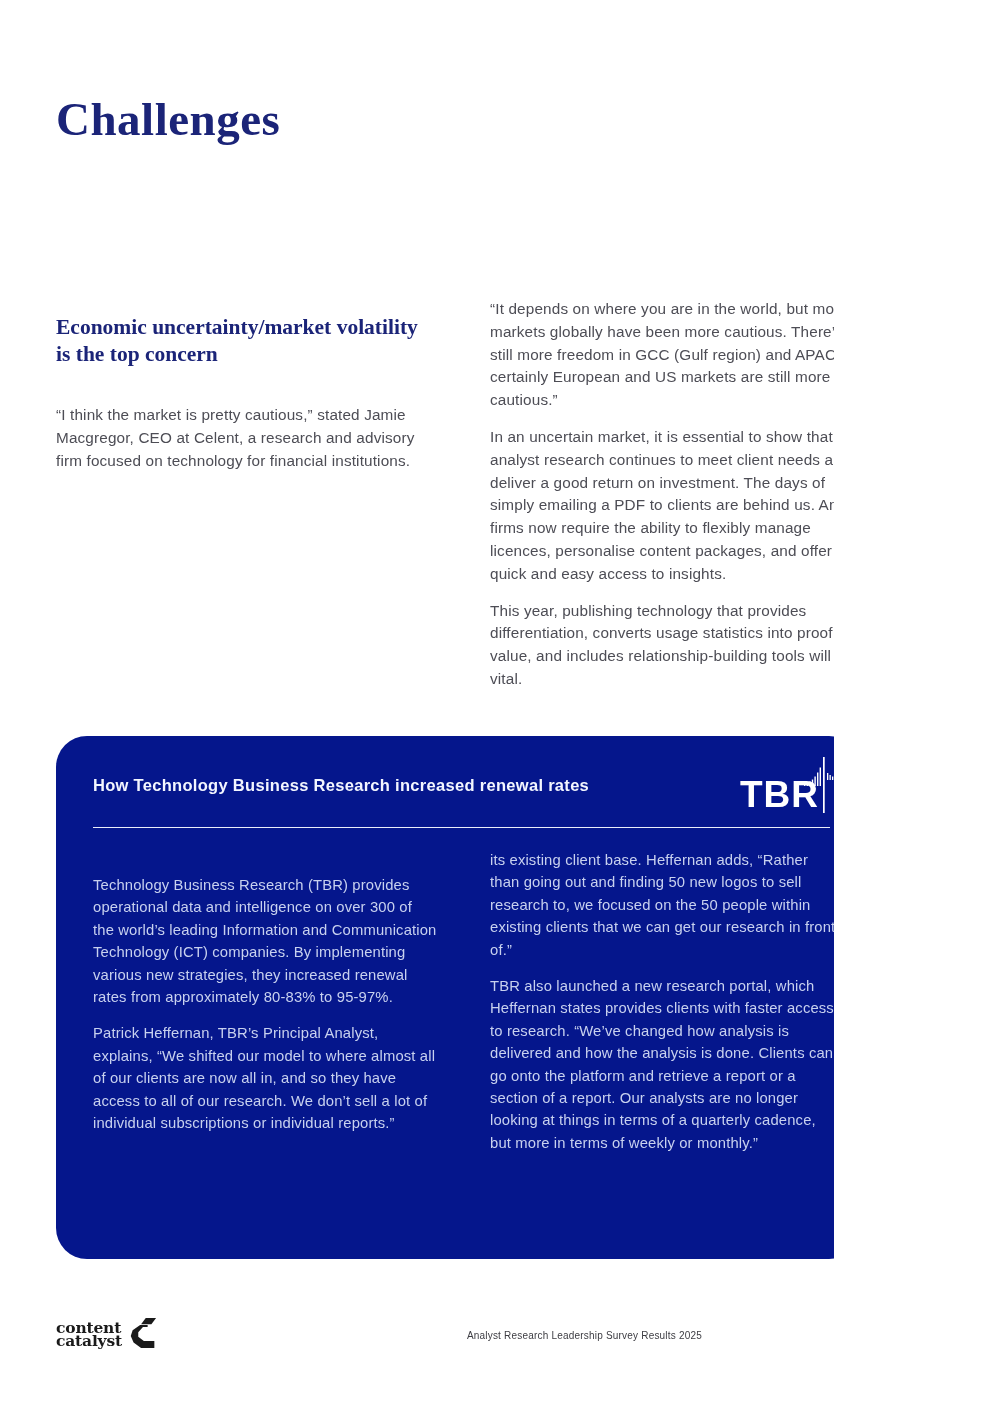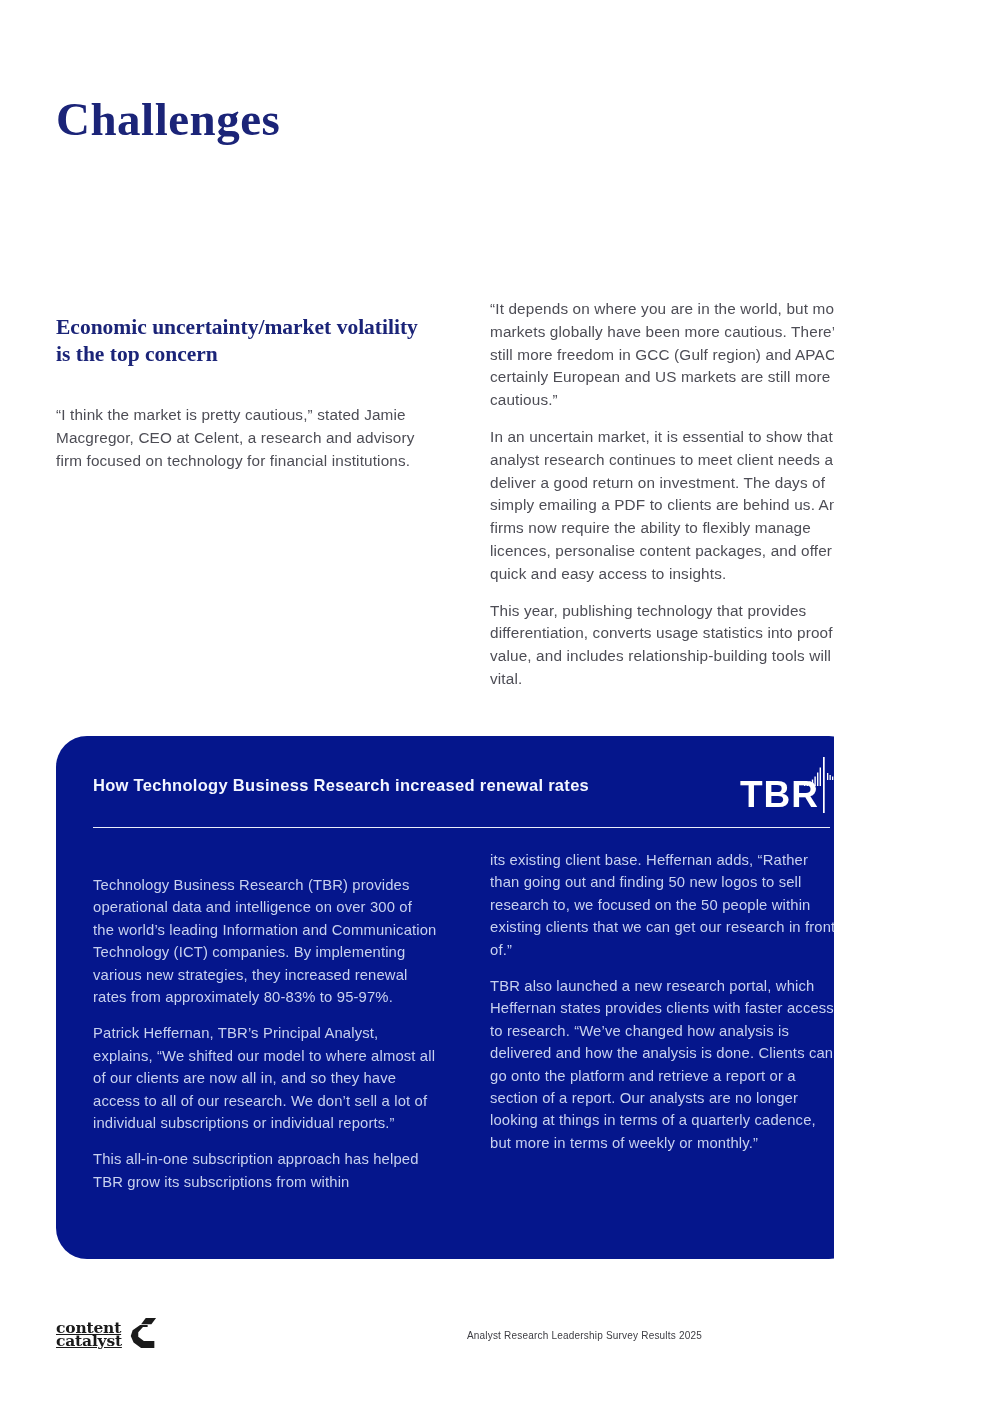--- a/index.html
+++ b/index.html
@@ -49,21 +49,21 @@
   }
   .case-col-left  { position:absolute; left:37px;  top:113px; width:344px;margin-top:25px; }
   .case-col-right { position:absolute; left:434px; top:113px; width:346px; }
   .case-par {
     font-size:14.8px; line-height:22.4px; color:#c8d1ef;
     letter-spacing:0.15px; margin-bottom:14px;
   }
   .footer-logo { position:absolute; left:56px; top:1317px; display:flex; align-items:center; }
   .footer-logo-text {
     font-weight:700; font-size:15.5px; line-height:13.5px; color:#1a1a1a;
-    letter-spacing:-0.2px; font-family:"DejaVu Serif", serif;text-decoration:underline;
+    letter-spacing:-0.2px; font-family:"DejaVu Serif", serif;
   }
   .footer-logo-icon { margin-left:5px; }
   .footer-note {
     position:absolute; right:132px; top:1330px;
     font-size:10px; color:#3c3c42; letter-spacing:0.2px;
   }
 </style>
 </head>
 <body>
 
@@ -108,21 +108,20 @@
           <rect x="40" y="22.8" width="1.3" height="1.2"></rect>
         </g>
       </svg>
     </div>
 
     <div class="case-divider"></div>
 
     <div class="case-col-left">
       <p class="case-par">Technology Business Research (TBR) provides operational data and intelligence on over 300 of the world’s leading Information and Communication Technology (ICT) companies. By implementing various new strategies, they increased renewal rates from approximately 80-83% to 95-97%.</p>
       <p class="case-par">Patrick Heffernan, TBR’s Principal Analyst, explains, “We shifted our model to where almost all of our clients are now all in, and so they have access to all of our research. We don’t sell a lot of individual subscriptions or individual reports.”</p>
-      <p class="case-par">This all-in-one subscription approach has helped TBR grow its subscriptions from within</p>
     </div>
 
     <div class="case-col-right">
       <p class="case-par">its existing client base. Heffernan adds, “Rather than going out and finding 50 new logos to sell research to, we focused on the 50 people within existing clients that we can get our research in front of.”</p>
       <p class="case-par">TBR also launched a new research portal, which Heffernan states provides clients with faster access to research. “We’ve changed how analysis is delivered and how the analysis is done. Clients can go onto the platform and retrieve a report or a section of a report. Our analysts are no longer looking at things in terms of a quarterly cadence, but more in terms of weekly or monthly.”</p>
     </div>
   </div>
 
   <div class="footer-logo">
     <div class="footer-logo-text">

